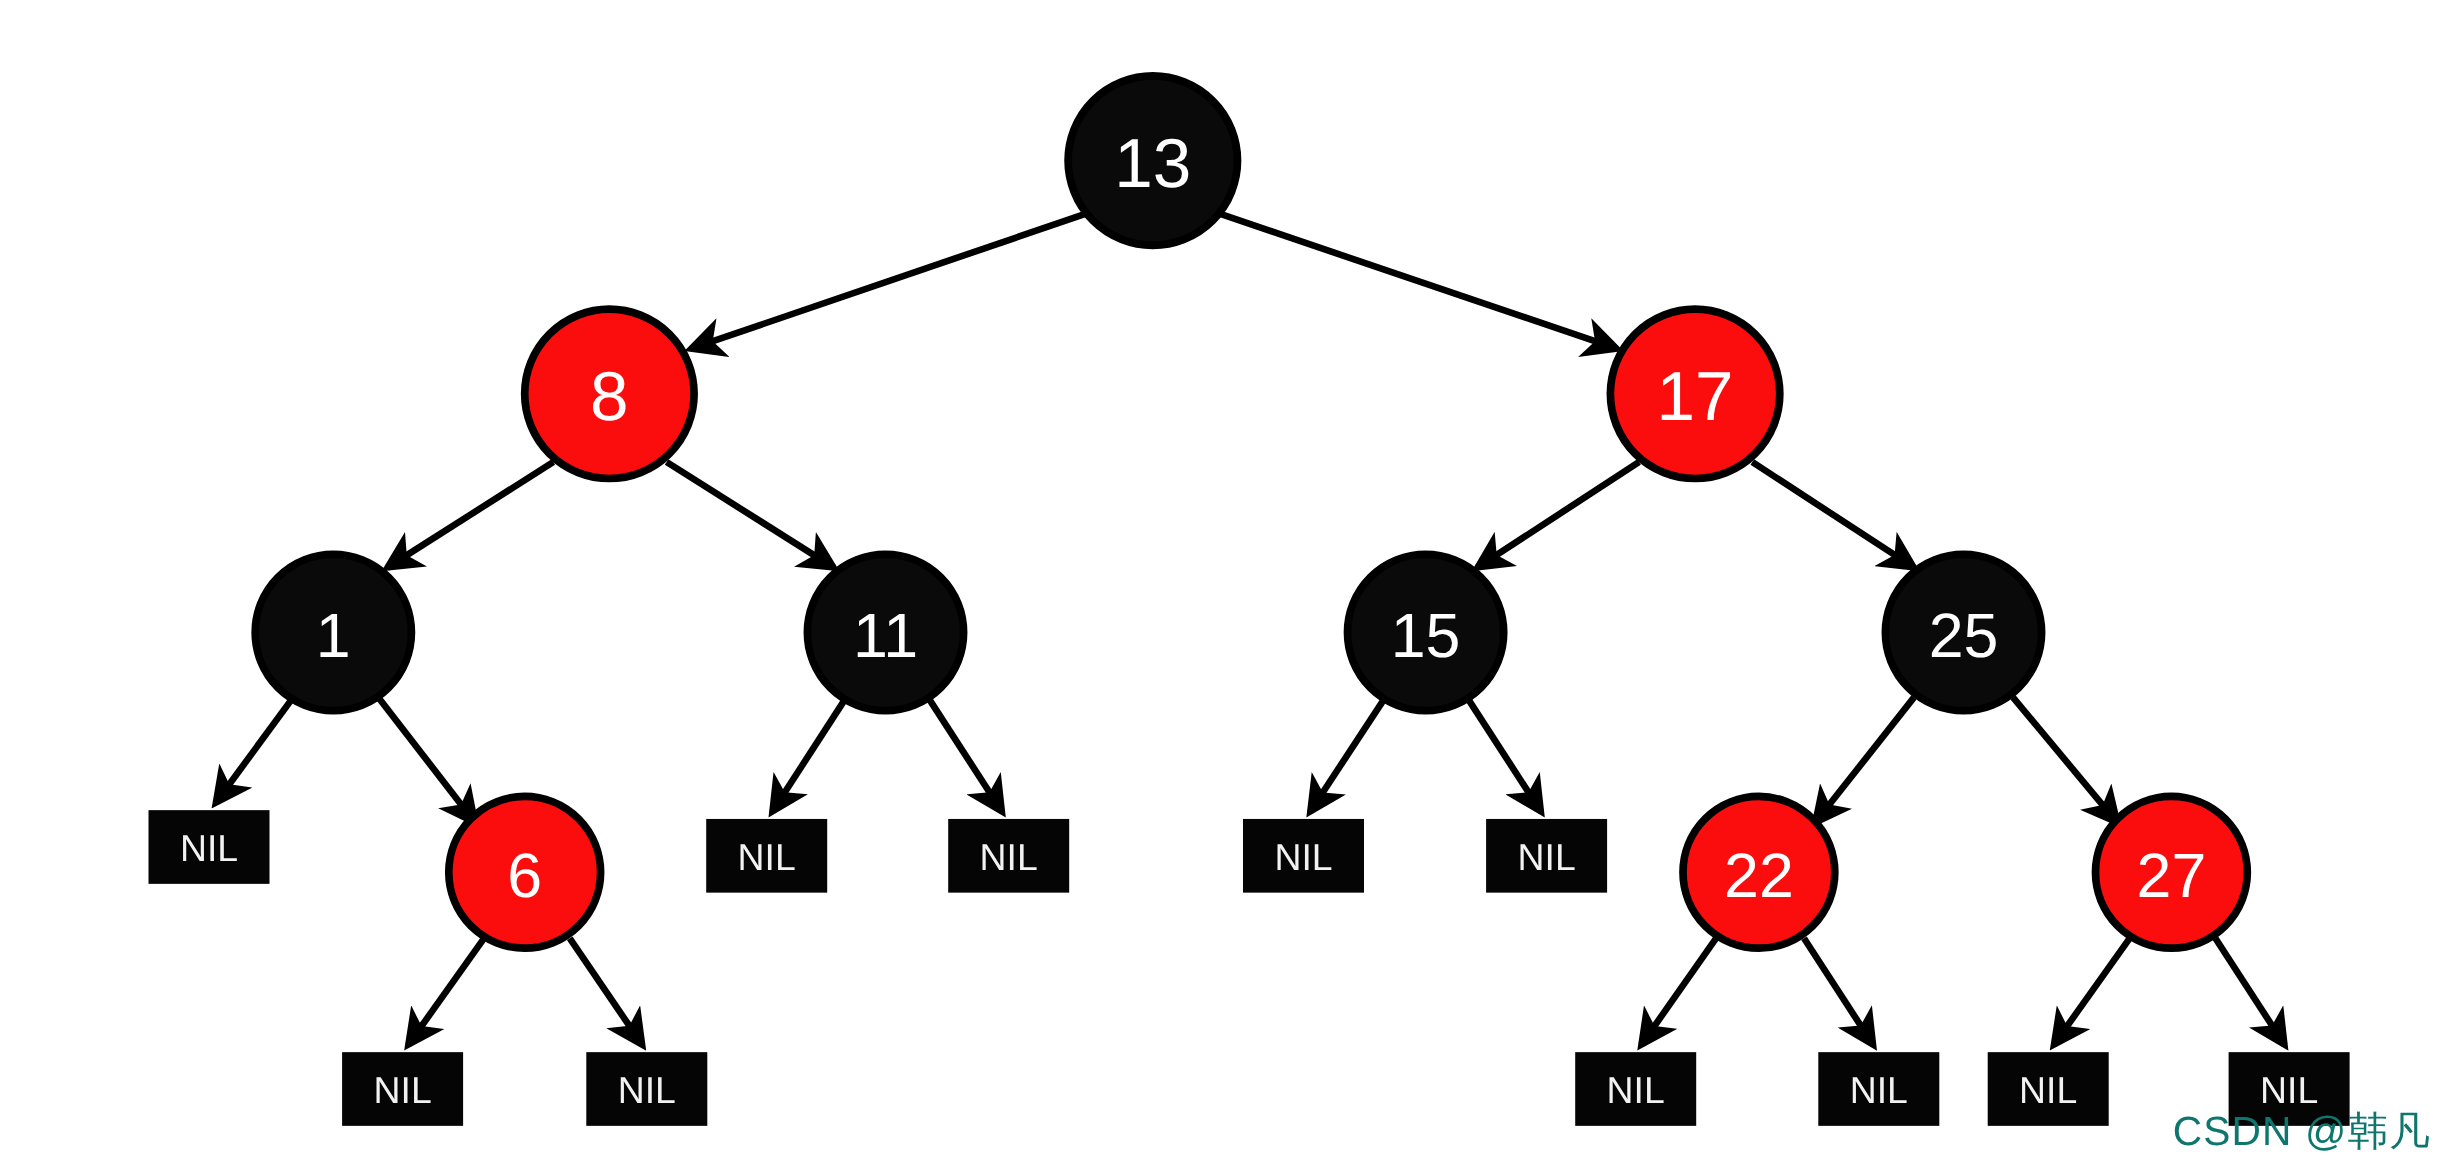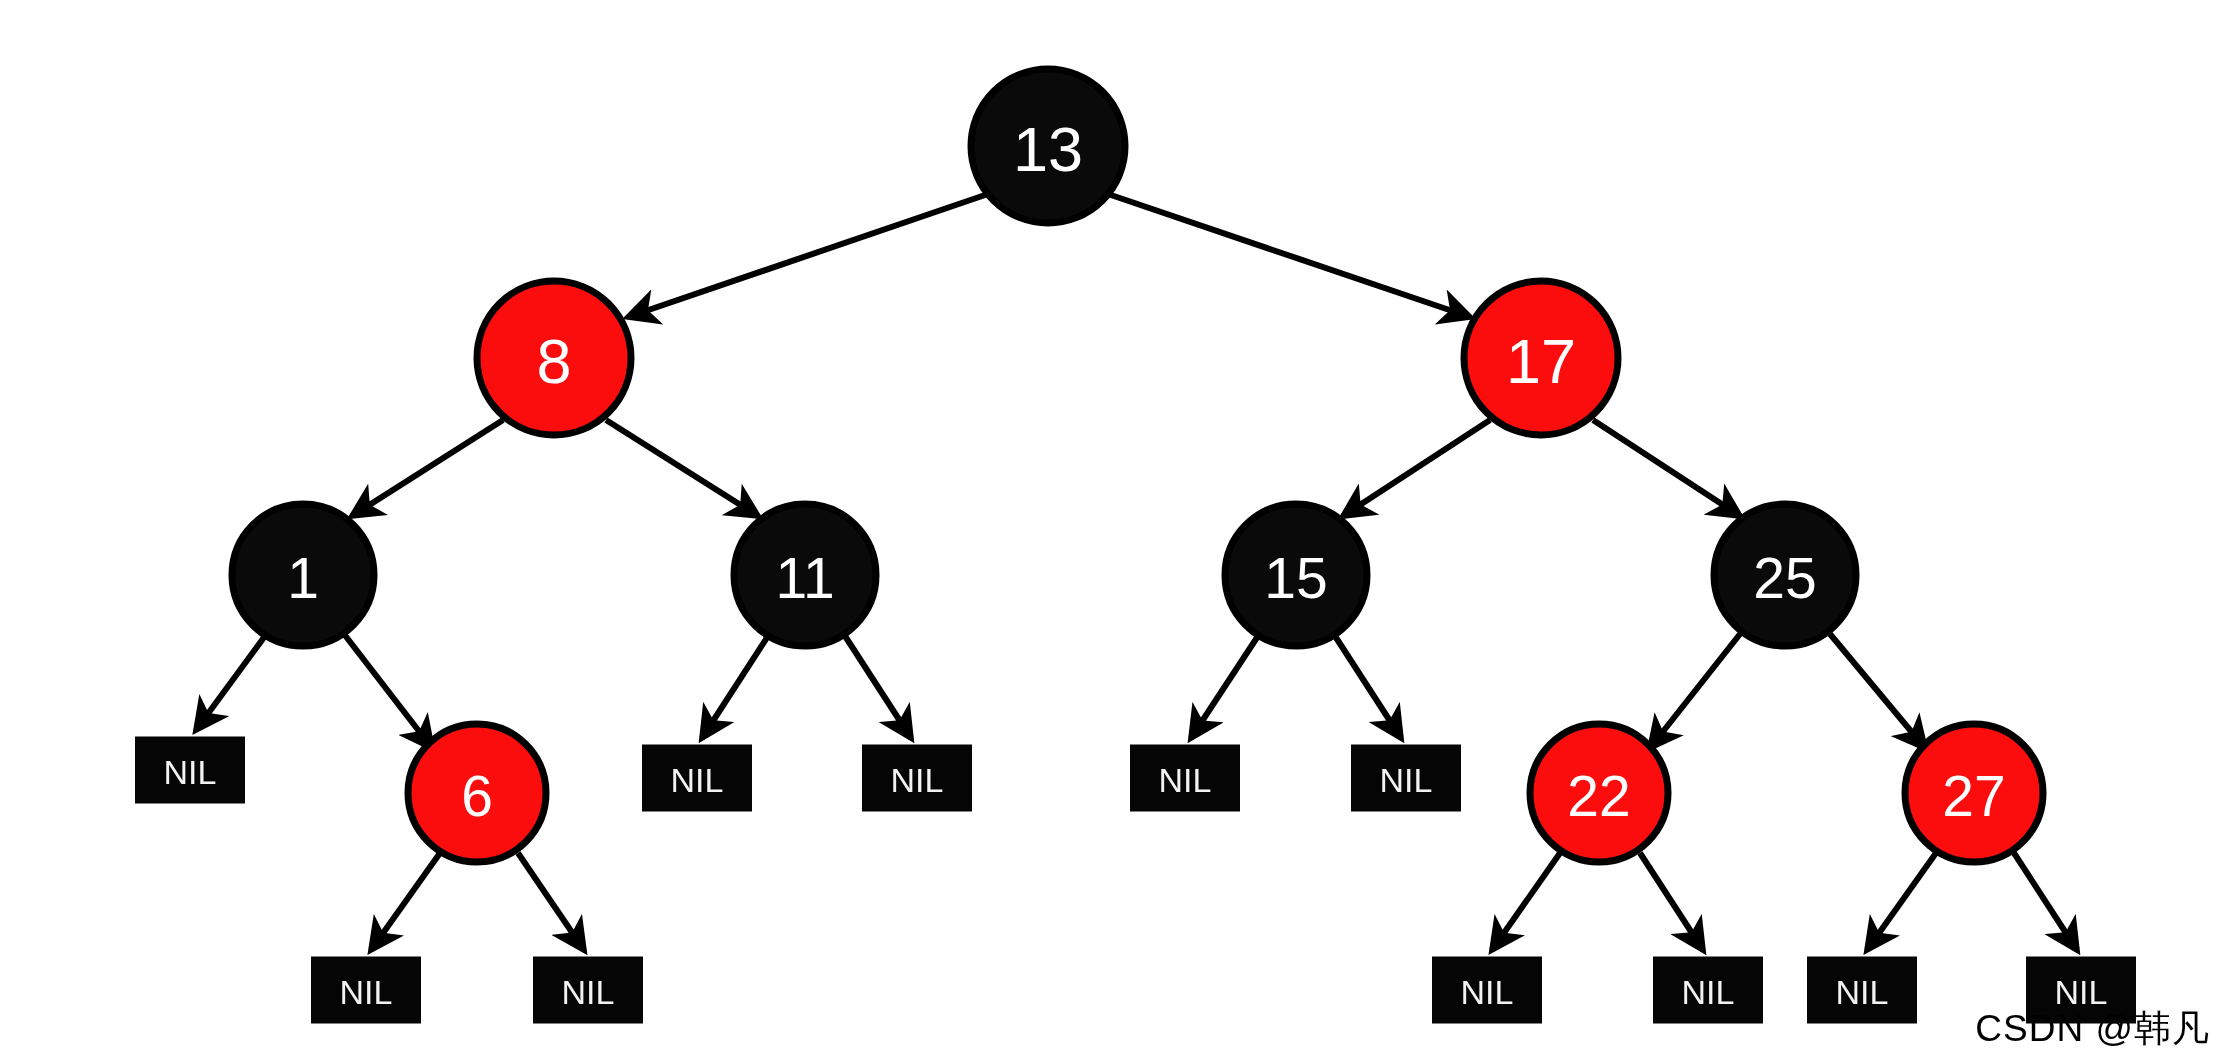--- a/index.html
+++ b/index.html
@@ -46,21 +46,21 @@
     stroke: #000000;
     stroke-width: 6;
     fill: none;
   }
   .watermark {
     position: absolute;
     right: 22px;
     bottom: 8px;
     font-family: "Liberation Sans", sans-serif;
     font-size: 37px;
-    color: #000000;
+    color: #0f766e;
     letter-spacing: 1px;
     white-space: nowrap;
     user-select: none;
   }
 </style>
 </head>
 <body>
 
 <svg id="tree-canvas" viewBox="0 0 2232 1062">
   <defs>

